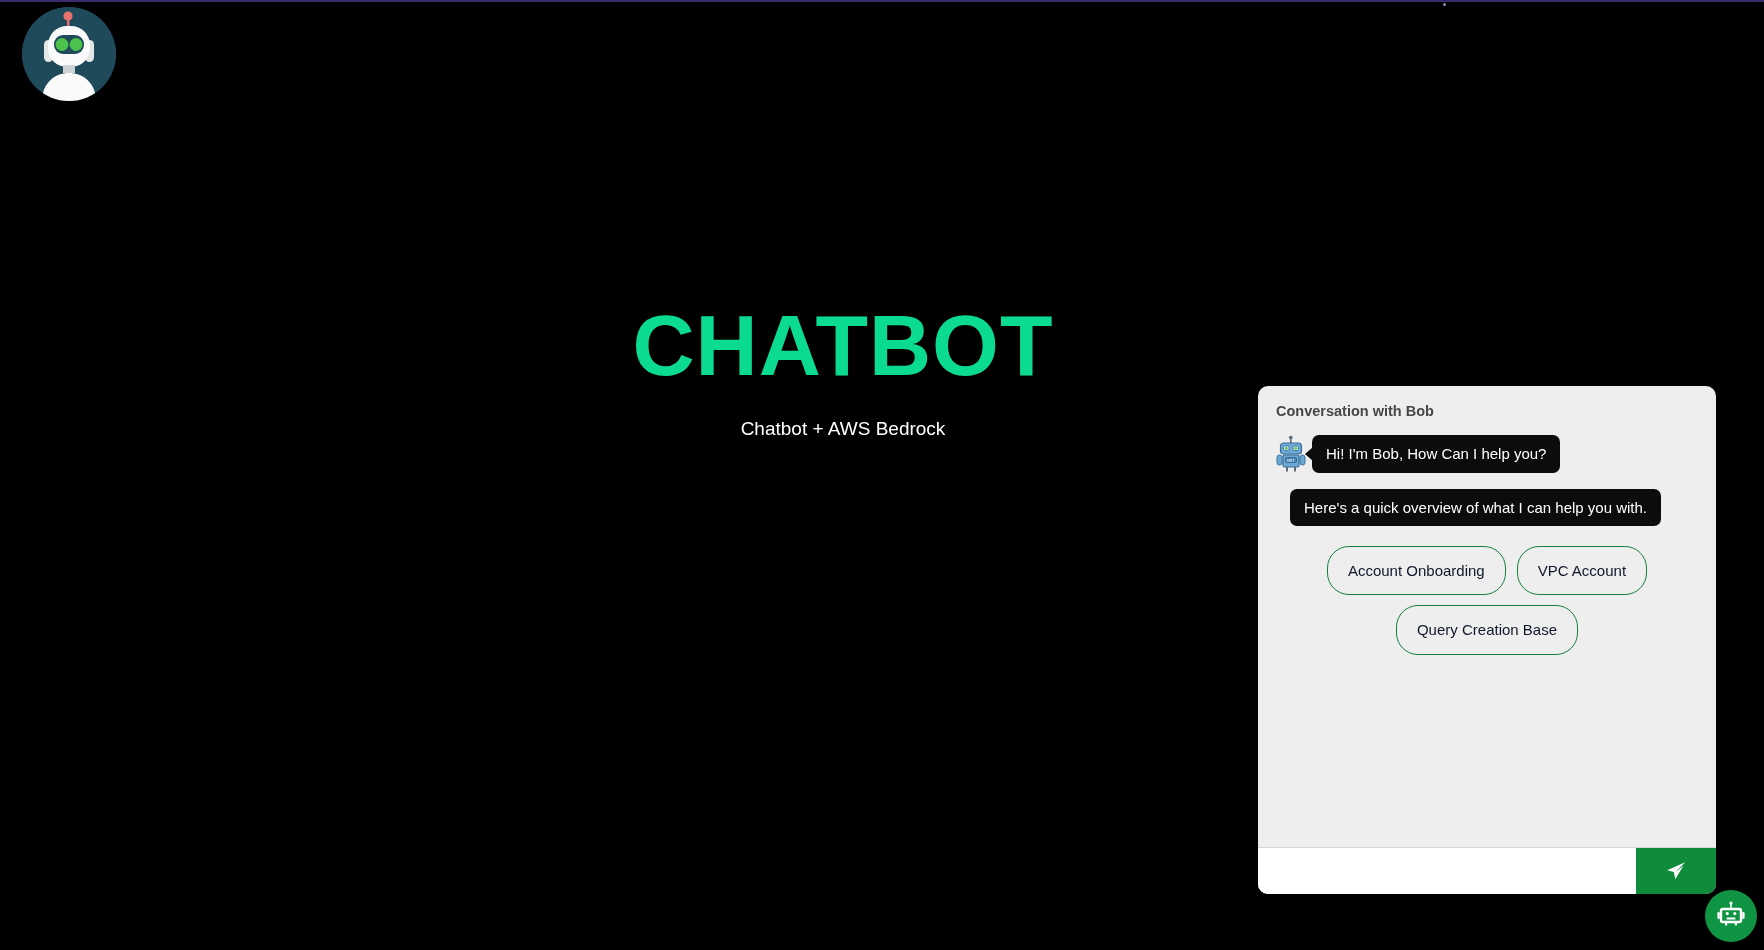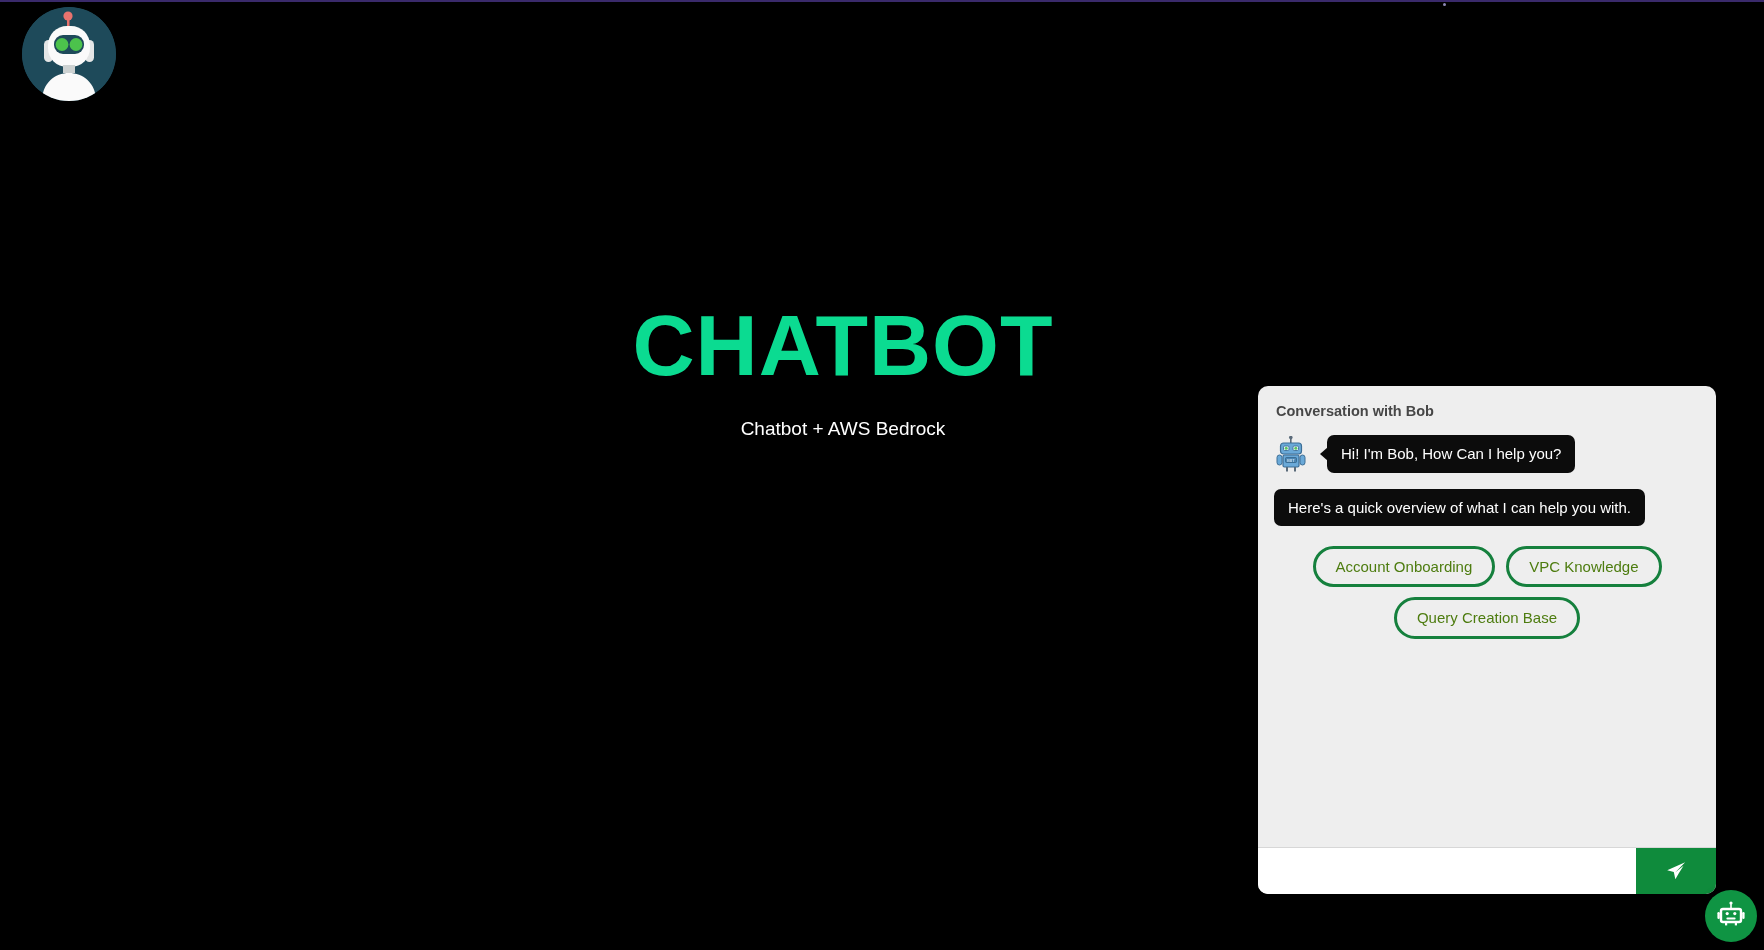--- a/index.html
+++ b/index.html
@@ -100,21 +100,21 @@
   .chat-body {
     flex: 1 1 auto;
     padding: 12px 16px 10px 16px;
     overflow-y: auto;
   }
 
   
   .msg-row {
     display: flex;
     align-items: center;
-    gap: 19px;
+    gap: 4px;
     margin-bottom: 16px;
     text-align: center;
   }
   .bot-avatar {
     width: 34px;
     height: 36px;
     flex: 0 0 auto;
     display: block;
   }
   .bubble-wrap { position: relative; display: inline-block; }
@@ -132,44 +132,44 @@
     position: absolute;
     left: -7px;
     top: 50%;
     margin-top: -7px;
     width: 0; height: 0;
     border-top: 7px solid transparent;
     border-bottom: 7px solid transparent;
     border-right: 8px solid #0c0c0c;
   }
   .msg-plain {
-    margin: 0 0 20px 0;
+    margin: 0 0 20px 16px;
     display: flex;
   }
   .msg-plain .bubble { white-space: normal; }
 
   
   .chips {
     display: flex;
     flex-direction: column;
     align-items: center;
     gap: 10px;
   }
   .chip-row {
     display: flex;
     justify-content: center;
     gap: 11px;
   }
   .chip {
-    border: 3px solid #15803d;
+    border: 1px solid #15803d;
     background: transparent;
     border-radius: 22px;
-    padding: 9px 20px;
+    padding: 15px 20px;
     font-size: 15px;
-    color: #4d7c0f;
+    color: #0f172a;
     font-family: "Liberation Sans", sans-serif;
     cursor: pointer;
     white-space: nowrap;
     line-height: 1.15;
   }
 
   
   .chat-input-bar {
     flex: 0 0 auto;
     display: flex;
@@ -274,21 +274,21 @@
         </div>
       </div>
 
       <div class="msg-plain">
         <div class="bubble">Here's a quick overview of what I can help you with.</div>
       </div>
 
       <div class="chips">
         <div class="chip-row">
           <button class="chip">Account Onboarding</button>
-          <button class="chip">VPC Knowledge</button>
+          <button class="chip">VPC Account</button>
         </div>
         <div class="chip-row">
           <button class="chip">Query Creation Base</button>
         </div>
       </div>
 
     </div>
 
     <div class="chat-input-bar">
       <input class="chat-input" type="text" placeholder="" style="">

